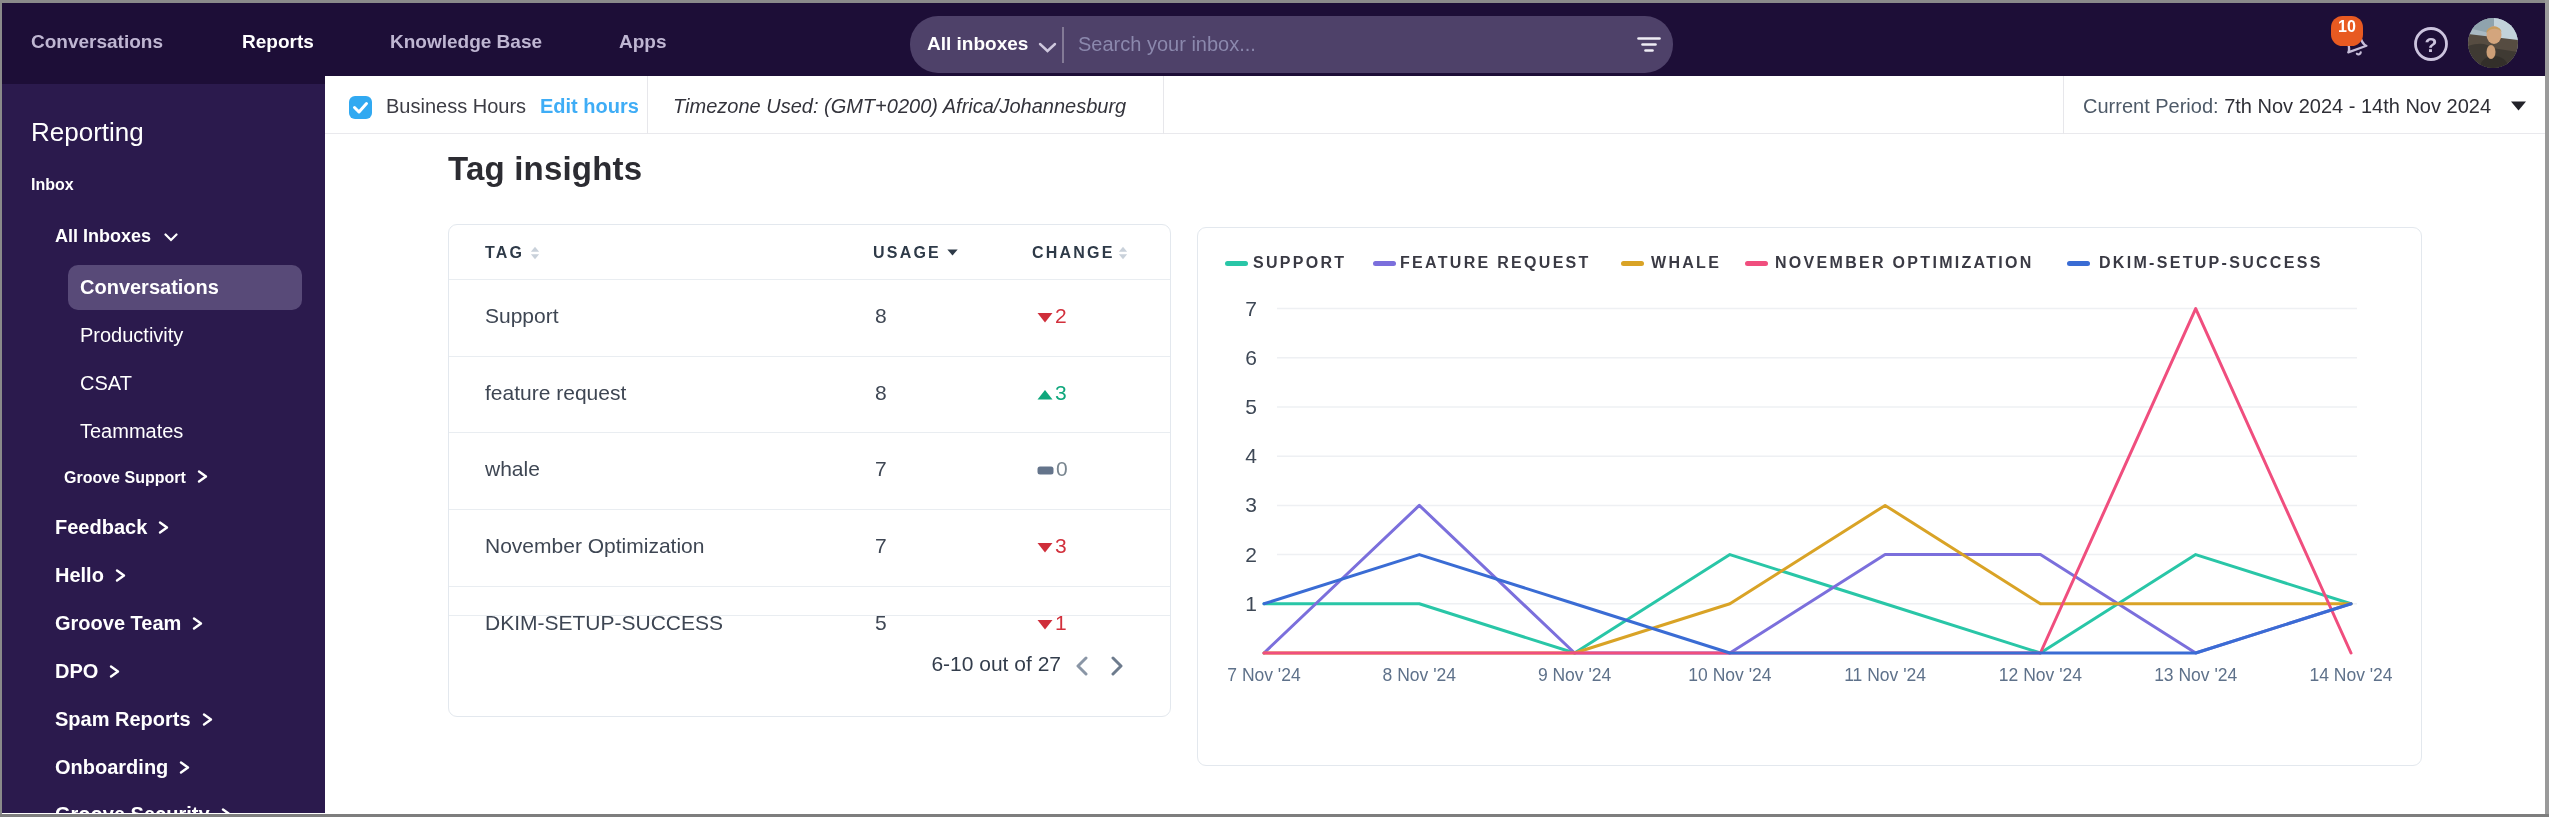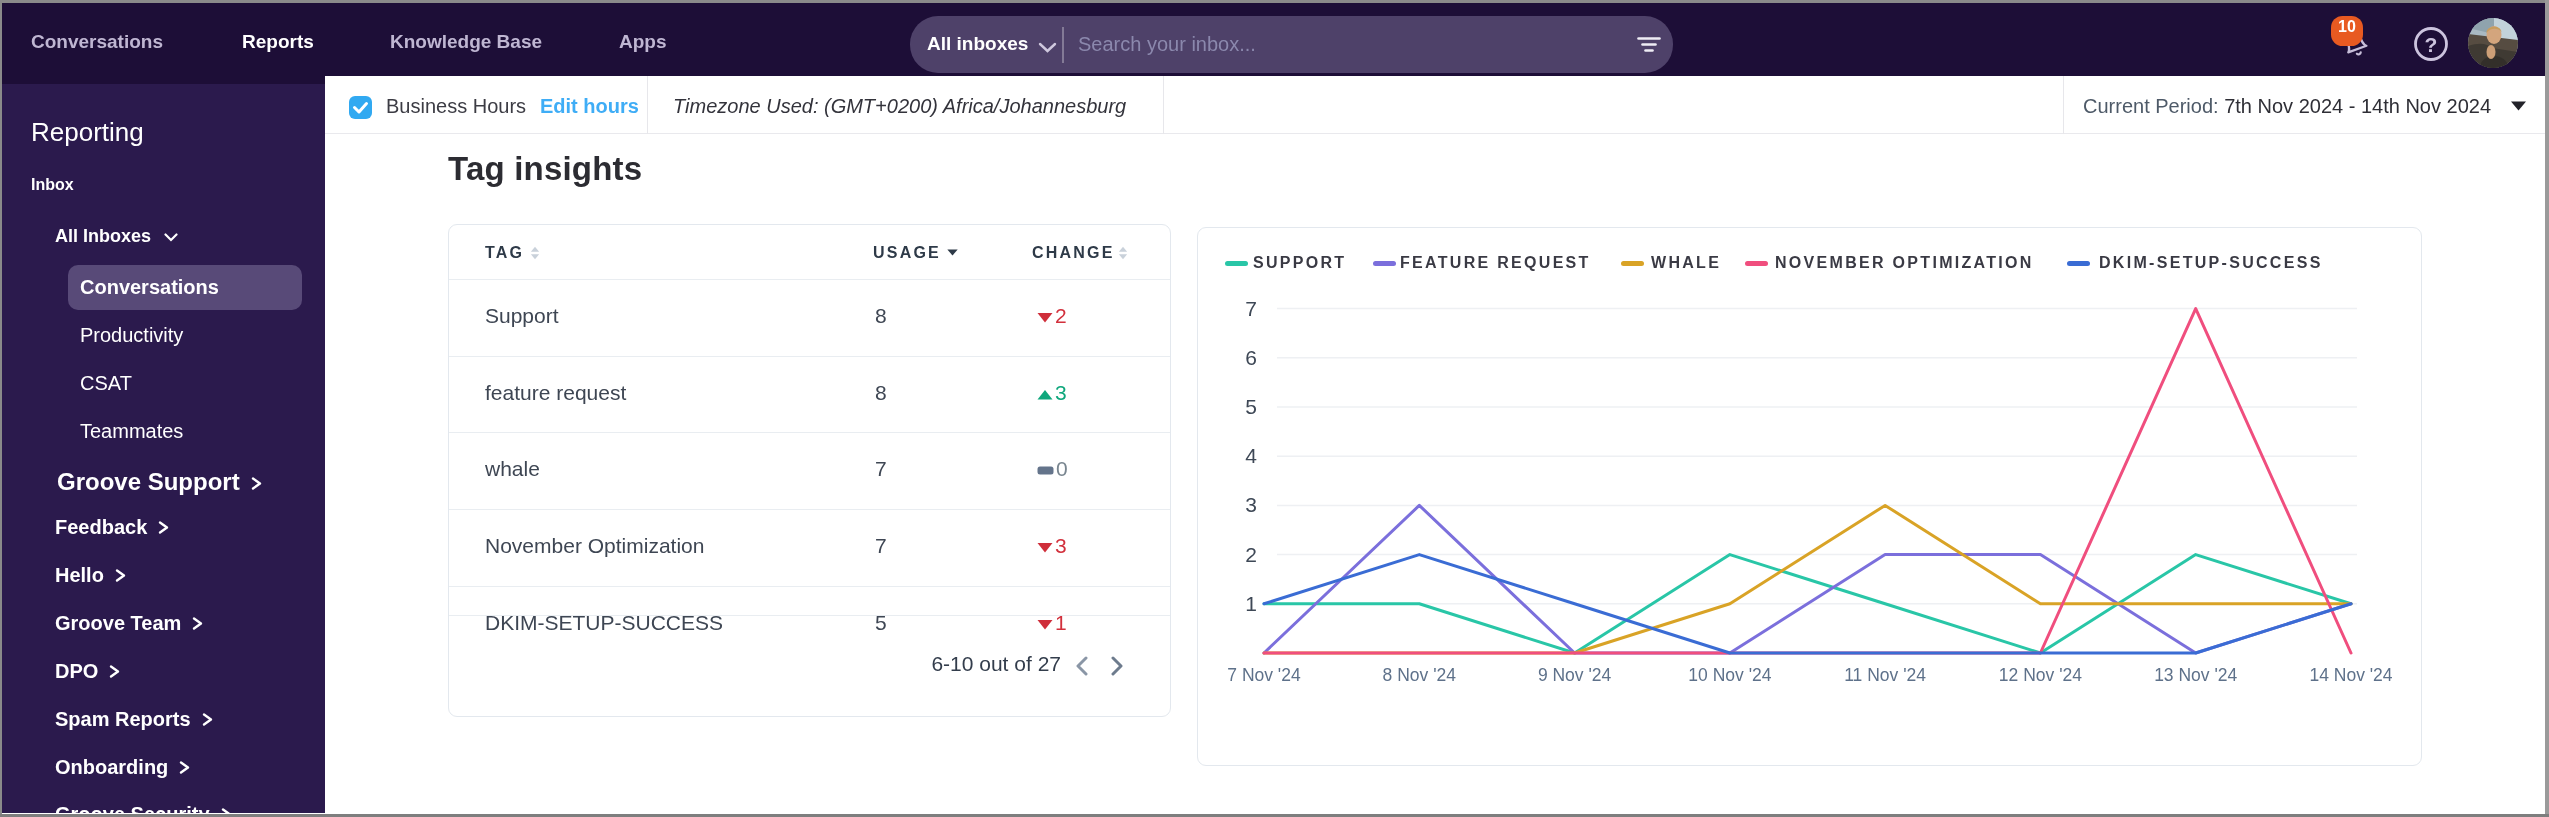--- a/index.html
+++ b/index.html
@@ -121,21 +121,21 @@
     <div class="side" style="left:53px;top:142px;font-size:18px;font-weight:700;">All Inboxes
       <svg style="margin-left:8px;" width="14" height="9" viewBox="0 0 14 9">
         <path d="M1.5 1.5 L7 7 L12.5 1.5" stroke="#fff" stroke-width="2.2" fill="none" stroke-linecap="round"></path>
       </svg>
     </div>
     <div id="selrect"></div>
     <div class="side" style="left:78px;top:192px;font-size:20px;font-weight:700;">Conversations</div>
     <div class="side" style="left:78px;top:240px;font-size:20px;">Productivity</div>
     <div class="side" style="left:78px;top:288px;font-size:20px;">CSAT</div>
     <div class="side" style="left:78px;top:336px;font-size:20px;">Teammates</div>
-    <div class="side sec" style="left:55px;top:384px;font-size:24px;font-weight:700;">Groove Support<svg class="schev" width="13" height="17" viewBox="0 0 13 17">
+    <div class="side sec" style="left:62px;top:384px;font-size:16px;font-weight:700;">Groove Support<svg class="schev" width="13" height="17" viewBox="0 0 13 17">
         <path d="M3 3.5 L10 8.5 L3 13.5" stroke="#fff" stroke-width="2.4" fill="none" stroke-linecap="round" stroke-linejoin="round"></path>
       </svg></div>
     <div class="side sec" style="left:53px;top:432px;font-size:20px;font-weight:700;">Feedback<svg class="schev" width="13" height="17" viewBox="0 0 13 17">
         <path d="M3 3.5 L10 8.5 L3 13.5" stroke="#fff" stroke-width="2.4" fill="none" stroke-linecap="round" stroke-linejoin="round"></path>
       </svg></div>
     <div class="side sec" style="left:53px;top:480px;font-size:20px;font-weight:700;">Hello<svg class="schev" width="13" height="17" viewBox="0 0 13 17">
         <path d="M3 3.5 L10 8.5 L3 13.5" stroke="#fff" stroke-width="2.4" fill="none" stroke-linecap="round" stroke-linejoin="round"></path>
       </svg></div>
     <div class="side sec" style="left:53px;top:528px;font-size:20px;font-weight:700;">Groove Team<svg class="schev" width="13" height="17" viewBox="0 0 13 17">
         <path d="M3 3.5 L10 8.5 L3 13.5" stroke="#fff" stroke-width="2.4" fill="none" stroke-linecap="round" stroke-linejoin="round"></path>

